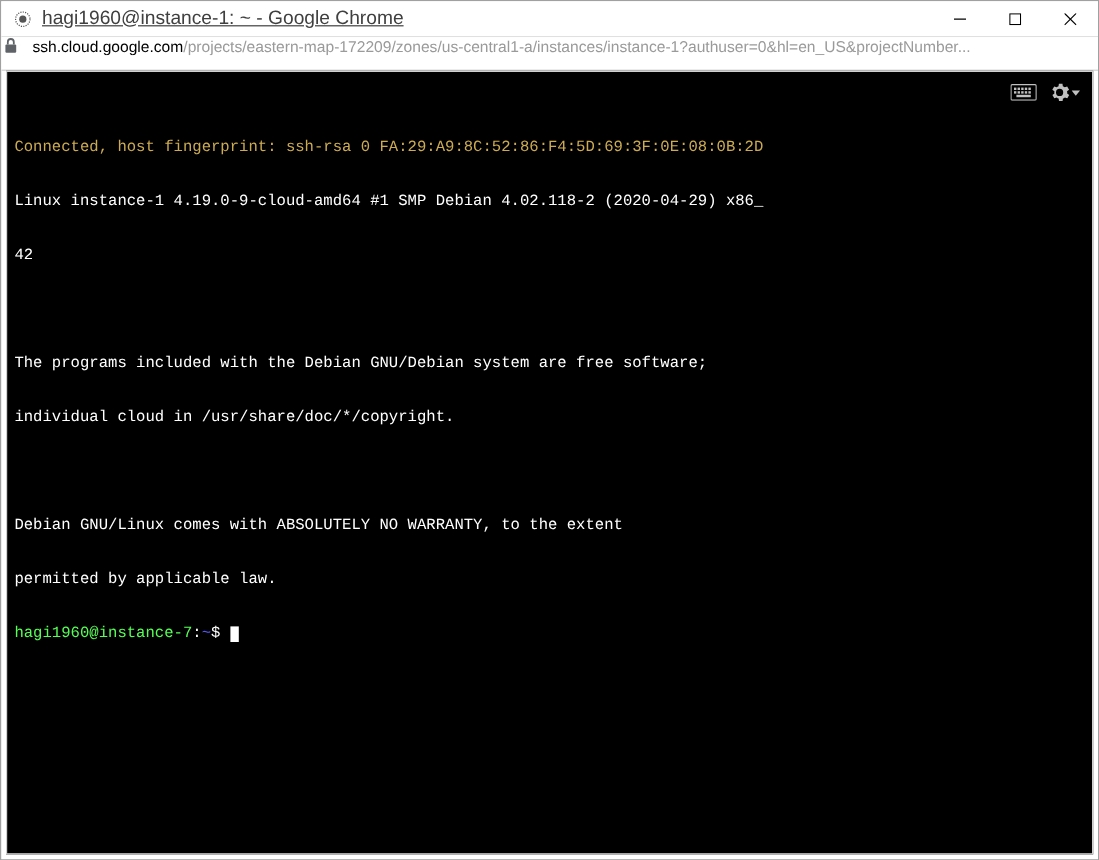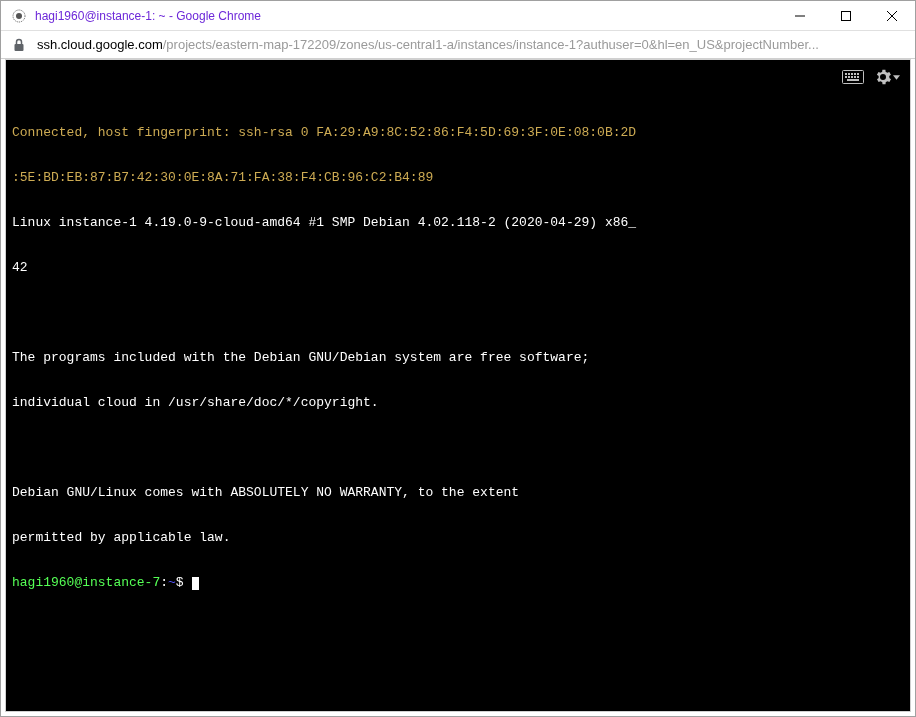--- a/index.html
+++ b/index.html
@@ -20,44 +20,45 @@
     }
     .title-bar-icon {
       width: 16px;
       height: 16px;
       margin: 0 8px 0 10px;
       display: flex;
       align-items: center;
       justify-content: center;
     }
     .title-text {
-      font-size: 12px;
-      color: #6d28d9;
+      font-size: 16px;
+      color: #404040;
       flex: 1;
+      text-decoration: underline;
     }
     .window-controls {
       display: flex;
       height: 100%;
     }
     .window-btn {
       width: 46px;
       height: 100%;
       display: flex;
       align-items: center;
       justify-content: center;
       font-size: 10px;
       color: #000;
       cursor: pointer;
     }
     .url-bar {
       height: 28px;
       background: #ffffff;
       display: flex;
-      align-items: center;
-      padding: 0 12px;
+      align-items: flex-start;
+      padding: 0 2px;
       border-bottom: 1px solid #d0d0d0;
     }
     .lock-icon {
       width: 14px;
       height: 14px;
       margin-right: 10px;
       color: #555;
       display: flex;
       align-items: center;
     }
@@ -68,21 +69,21 @@
       overflow: hidden;
       text-overflow: ellipsis;
       flex: 1;
     }
     .url-text .host { color: #000; }
     .terminal {
       position: relative;
       background: #000000;
       height: calc(100% - 58px);
       margin: 0;
-      padding: 20px 6px;
+      padding: 10px 6px;
       font-family: "Consolas", "Menlo", "Courier New", monospace;
       font-size: 13px;
       line-height: 15px;
       color: #ffffff;
       white-space: pre-wrap;
       word-break: break-all;
       border: 1px solid #d0d0d0;
       margin: 0 4px 4px 4px;
       height: calc(100% - 62px);
     }
@@ -178,21 +179,20 @@
     <div class="term-tool">
       <svg width="18" height="18" viewBox="0 0 18 18">
         <path fill="#c0c0c0" d="M9 6a3 3 0 1 0 0 6 3 3 0 0 0 0-6zm6.4 3c0 .3 0 .6-.1.9l1.7 1.3-1.6 2.7-2-0.7c-.5.4-1 .7-1.6.9l-.3 2.1H8.5l-.3-2.1c-.6-.2-1.1-.5-1.6-.9l-2 .7-1.6-2.7 1.7-1.3c-.1-.3-.1-.6-.1-.9s0-.6.1-.9L2.9 6.8l1.6-2.7 2 .7c.5-.4 1-.7 1.6-.9l.3-2.1h3l.3 2.1c.6.2 1.1.5 1.6.9l2-.7 1.6 2.7-1.7 1.3c.1.3.1.6.1.9z"></path>
       </svg>
       <svg width="7" height="5" viewBox="0 0 8 5" style="margin-left:1px">
           <path d="M0 0 L4 5 L8 0 Z" fill="#c0c0c0"></path>
         </svg>
     </div>
   </div>
   <div class="term-line"><span class="yellow">Connected, host fingerprint: ssh-rsa 0 FA:29:A9:8C:52:86:F4:5D:69:3F:0E:08:0B:2D</span></div>
-  <div class="term-line"><span class="yellow">:5E:BD:EB:87:B7:42:30:0E:8A:71:FA:38:F4:CB:96:C2:B4:89</span></div>
   <div class="term-line">Linux instance-1 4.19.0-9-cloud-amd64 #1 SMP Debian 4.02.118-2 (2020-04-29) x86_</div>
   <div class="term-line">42</div>
   <div class="term-line"></div>
   <div class="term-line">The programs included with the Debian GNU/Debian system are free software;</div>
   <div class="term-line">individual cloud in /usr/share/doc/*/copyright.</div>
   <div class="term-line"></div>
   <div class="term-line">Debian GNU/Linux comes with ABSOLUTELY NO WARRANTY, to the extent</div>
   <div class="term-line">permitted by applicable law.</div>
   <div class="term-line"><span class="green">hagi1960@instance-7</span><span>:</span><span class="blue">~</span><span>$ </span><span class="cursor-block"></span></div>
 </div>

